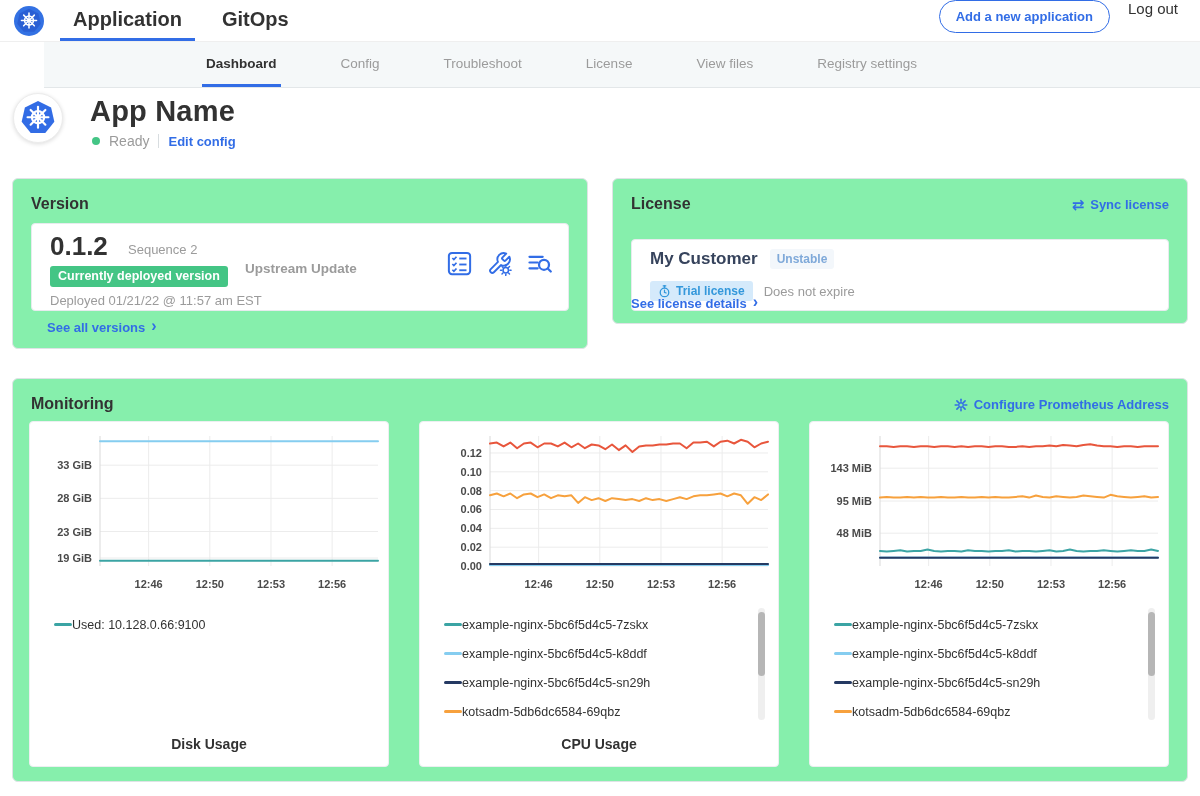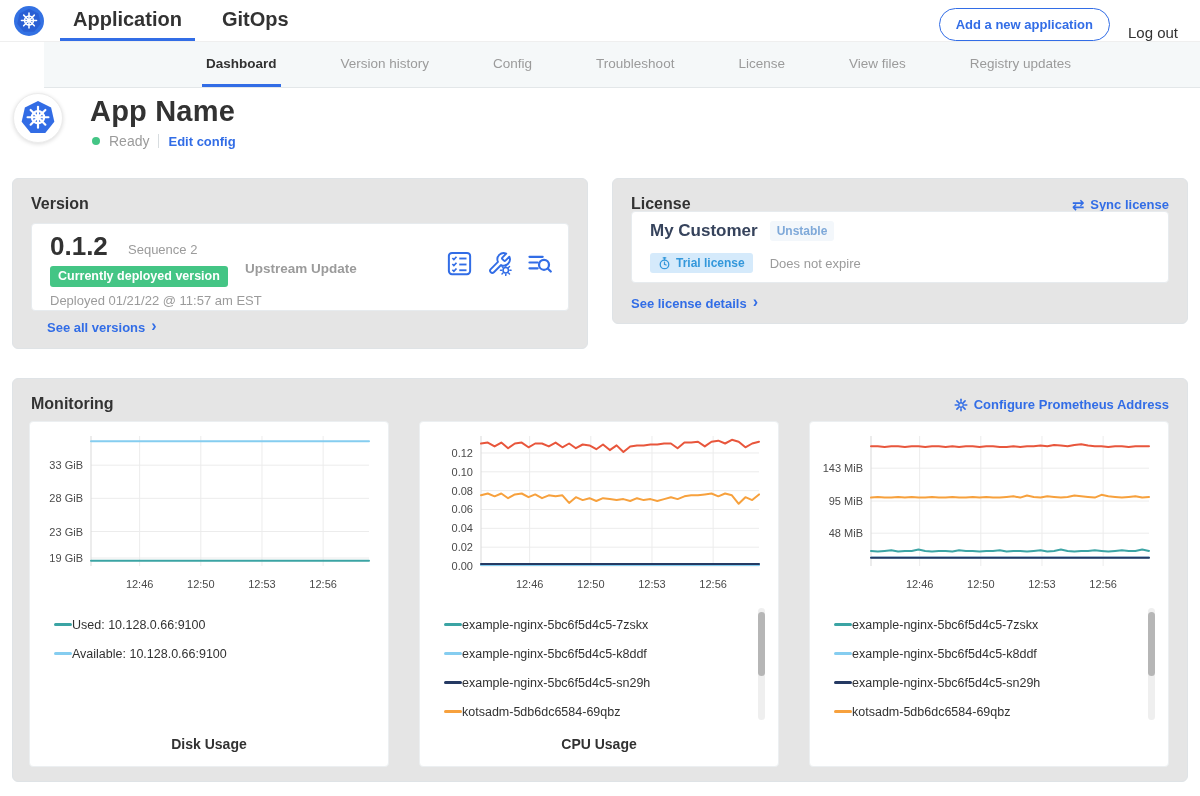--- a/index.html
+++ b/index.html
@@ -8,21 +8,21 @@
   #page { position:relative; width:1200px; height:796px; }
 
   
   .topnav { position:absolute; top:0; left:0; right:0; height:42px; background:#fff;
     border-bottom:1px solid #efefef; display:flex; align-items:stretch; z-index:5; }
   .brand { width:30px; height:30px; border-radius:50%; background:#3371e3; margin:6px 16px 0 14px;
     display:flex; align-items:center; justify-content:center; overflow:hidden; flex:none; }
   .topnav .ttab { display:flex; align-items:center; padding:0 13px; font-size:20px; font-weight:700;
     color:#323232; border-bottom:3px solid transparent; cursor:pointer; margin-right:14px; }
   .topnav .ttab.active { border-bottom-color:#326de6; }
-  .topnav-right { margin-left:auto; display:flex; align-items:flex-end; gap:18px; padding-right:22px; }
+  .topnav-right { margin-left:auto; display:flex; align-items:flex-start; gap:18px; padding-right:22px; }
   .add-app-btn { border:1.5px solid #326de6; color:#326de6; background:#fff; font-weight:700;
     font-size:13px; border-radius:17px; padding:8px 16px; cursor:pointer;
     font-family:"Liberation Sans","DejaVu Sans",sans-serif; }
   .logout { font-size:15px; color:#323232; cursor:pointer; }
 
   
   .subnav { position:absolute; top:42px; left:0; right:0; height:46px; background:#f5f8f9;
     border-bottom:1px solid #e3e7e9; display:flex; align-items:stretch; padding-left:158px; gap:56px;margin-left:44px; }
   .subnav .stab { display:flex; align-items:center; padding:0 4px; font-size:13.5px; color:#9b9b9b;
     border-bottom:3px solid transparent; cursor:pointer; white-space:nowrap; }
@@ -36,56 +36,56 @@
   .app-name { position:absolute; left:90px; top:7px; font-size:29px; font-weight:700; letter-spacing:.2px; }
   .app-status-row { position:absolute; left:92px; top:45px; display:flex; align-items:center; gap:9px; }
   .status-dot { width:8px; height:8px; border-radius:50%; background:#44c585; }
   .status-text { font-size:14px; color:#9b9b9b; }
   .vdiv { width:1px; height:14px; background:#d8dde0; }
   .blue-link { color:#326de6; font-weight:600; font-size:13px; display:flex; align-items:center;
     gap:6px; cursor:pointer; white-space:nowrap; }
   .chev { font-size:16px; font-weight:700; line-height:1; position:relative; top:-1px; }
 
   
-  .card { position:absolute; background:#e5e5e5; border:1px solid #dfe3e6; border-radius:6px; }
+  .card { position:absolute; background:#86efac; border:1px solid #dfe3e6; border-radius:6px; }
   #version-card   { left:12px; top:178px; width:576px; height:171px; }
   #license-card   { left:612px; top:178px; width:576px; height:146px; }
   #monitoring-card{ left:12px; top:378px; width:1176px; height:404px; }
   .card-title { position:absolute; left:18px; top:16px; font-size:16px; font-weight:700; }
   .card-links { position:absolute; top:18px; right:18px; display:flex; gap:22px; }
   .inner { position:absolute; background:#fff; border:1px solid #e7ebee; border-radius:4px; }
 
   
   #version-inner { left:18px; top:44px; right:18px; height:88px; }
   .ver-num { position:absolute; left:18px; top:7px; font-size:26px; font-weight:800; }
   .ver-seq { position:absolute; left:96px; top:18px; font-size:13px; color:#9b9b9b; }
   .deployed-badge { position:absolute; left:18px; top:42px; background:#44c585; color:#fff;
     font-size:12.5px; font-weight:700; padding:3px 8px 4px; border-radius:3px; }
   .deployed-at { position:absolute; left:18px; top:69px; font-size:13px; color:#9b9b9b; }
   .upstream { position:absolute; left:213px; top:37px; font-size:13.5px; font-weight:600; color:#9b9b9b; }
   .inner-icons { position:absolute; right:16px; top:27px; display:flex; gap:15px; }
   .inner-icons .ibtn { width:25px; height:25px; cursor:pointer; }
   .see-all { position:absolute; left:34px; bottom:13px; }
 
   
-  #license-inner { left:18px; top:32px; right:18px; height:72px; }
+  #license-inner { left:18px; top:60px; right:18px; height:72px; }
   .customer-row { position:absolute; left:18px; top:9px; display:flex; align-items:center; gap:12px; }
   .customer-name { font-size:17px; font-weight:700; color:#36435c; }
   .chan-badge { background:#f3f7fb; color:#7fa9d9; font-size:12px; font-weight:600;
     padding:3px 7px; border-radius:3px; }
-  .lic-row2 { position:absolute; left:18px; top:41px; display:flex; align-items:center; gap:17px; }
+  .lic-row2 { position:absolute; left:18px; top:41px; display:flex; align-items:center; gap:11px; }
   .trial-badge { background:#d5eafb; color:#3498db; font-size:12px; font-weight:700;
     padding:3px 8px; border-radius:3px; display:flex; align-items:center; gap:5px; }
   .expiry { font-size:13px; color:#9b9b9b; }
   .see-lic { position:absolute; left:18px; bottom:12px; }
 
   
   .chart-card { position:absolute; top:42px; width:360px; height:346px; background:#fff;
     border:1px solid #eceff1; border-radius:4px; }
-  .plot { position:absolute; left:3px; top:8px; width:350px; height:168px; }
+  .plot { position:absolute; left:12px; top:8px; width:350px; height:168px;font-weight:bold; }
   .legend { position:absolute; left:24px; top:188px; right:34px; }
   .legend-item { display:flex; align-items:center; height:29px; font-size:12.5px; color:#323232; }
   .dash { width:18px; height:3px; border-radius:2px; flex:none; }
   .chart-title { position:absolute; bottom:14px; left:0; width:100%; text-align:center;
     font-size:14px; font-weight:700; }
   .sb-track { position:absolute; right:13px; top:186px; width:7px; height:112px;
     background:#efefef; border-radius:4px; }
   .sb-thumb { position:absolute; right:13px; top:190px; width:7px; height:64px;
     background:#b6b6b6; border-radius:4px; cursor:pointer; }
   text { font-family:"Liberation Sans","DejaVu Sans",sans-serif; }
@@ -117,26 +117,25 @@
     <div class="ttab active">Application</div>
     <div class="ttab">GitOps</div>
     <div class="topnav-right">
       <button class="add-app-btn">Add a new application</button>
       <span class="logout">Log out</span>
     </div>
   </div>
 
   <div class="subnav">
     <div class="stab active">Dashboard</div>
-    <div class="stab">Version history</div>
     <div class="stab">Config</div>
     <div class="stab">Troubleshoot</div>
     <div class="stab">License</div>
     <div class="stab">View files</div>
-    <div class="stab">Registry updates</div>
+    <div class="stab">Registry settings</div>
   </div>
 
   <div class="appheader">
     <div class="app-avatar">
       <svg width="36" height="36" viewBox="0 0 100 100">
         <polygon points="50,3 86.4,20.9 95.4,60.2 70.2,91.7 29.8,91.7 4.6,60.2 13.6,20.9" fill="#326ce5"></polygon>
         <g stroke="#fff" stroke-width="6" stroke-linecap="round">
           <line x1="50" y1="48" x2="50" y2="19"></line>
             <line x1="50" y1="48" x2="70.5" y2="27.5"></line>
           <line x1="50" y1="48" x2="79" y2="48"></line>
@@ -282,24 +281,20 @@
             <text x="290.13" y="158" text-anchor="middle" fill="#4a4a4a" font-size="11">12:56</text>
             <line x1="58" y1="6" x2="58" y2="136" stroke="#d9d9d9" stroke-width="1"></line>
             <polyline points="58.0,130.7 336.0,130.7" fill="none" stroke="#3ba4a4" stroke-width="2" stroke-linejoin="round" stroke-linecap="round"></polyline>
             <polyline points="58.0,11.3 336.0,11.3" fill="none" stroke="#85cdf0" stroke-width="2" stroke-linejoin="round" stroke-linecap="round"></polyline>
           </svg></div>
       <div class="legend">
           <div class="legend-item">
             <span class="dash" style="background: rgb(59, 164, 164);"></span>
             <span>Used: 10.128.0.66:9100</span>
           </div>
-          <div class="legend-item">
-            <span class="dash" style="background: rgb(133, 205, 240);"></span>
-            <span>Available: 10.128.0.66:9100</span>
-          </div>
         </div>
       <div class="chart-title">Disk Usage</div>
     </div>
     <div class="chart-card" style="left:406px">
       <div class="plot"><svg width="348" height="166" viewBox="0 0 348 166">
             <line x1="58" y1="22.956521739130448" x2="336" y2="22.956521739130448" stroke="#ececec" stroke-width="1"></line>
             <text x="50" y="26.956521739130448" text-anchor="end" fill="#4a4a4a" font-size="11">0.12</text>
             <line x1="58" y1="41.79710144927536" x2="336" y2="41.79710144927536" stroke="#ececec" stroke-width="1"></line>
             <text x="50" y="45.79710144927536" text-anchor="end" fill="#4a4a4a" font-size="11">0.10</text>
             <line x1="58" y1="60.63768115942029" x2="336" y2="60.63768115942029" stroke="#ececec" stroke-width="1"></line>

